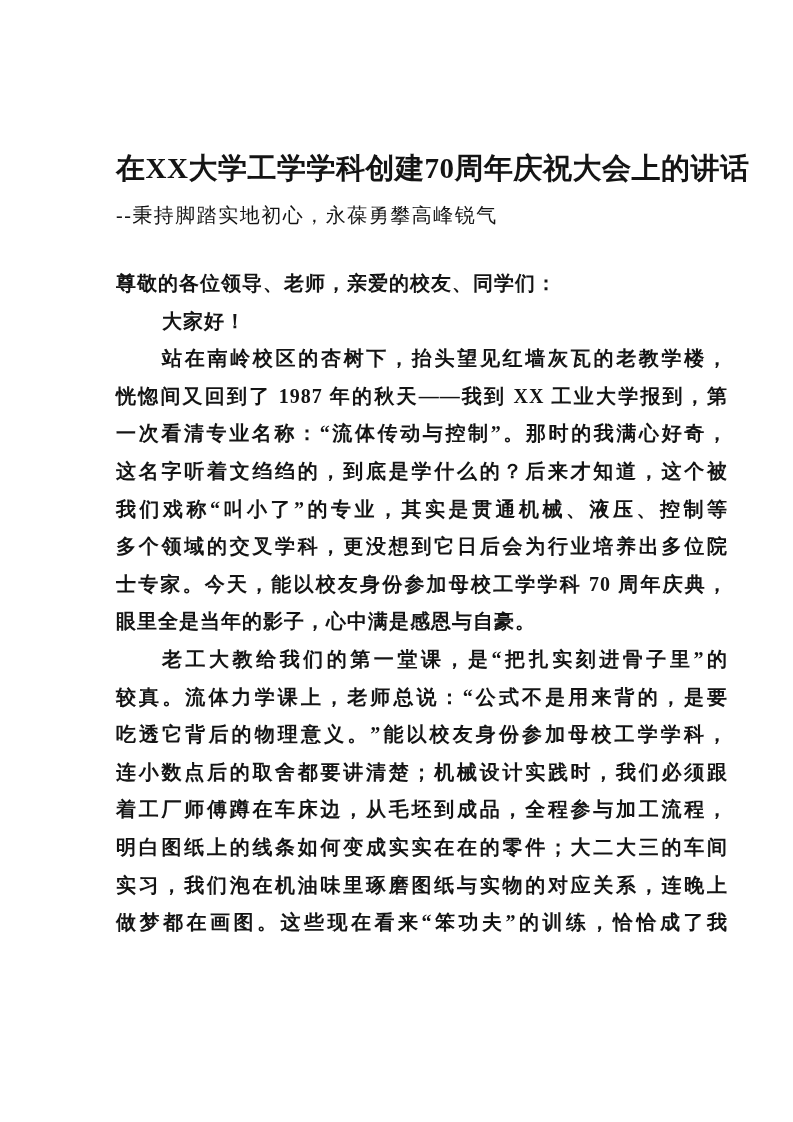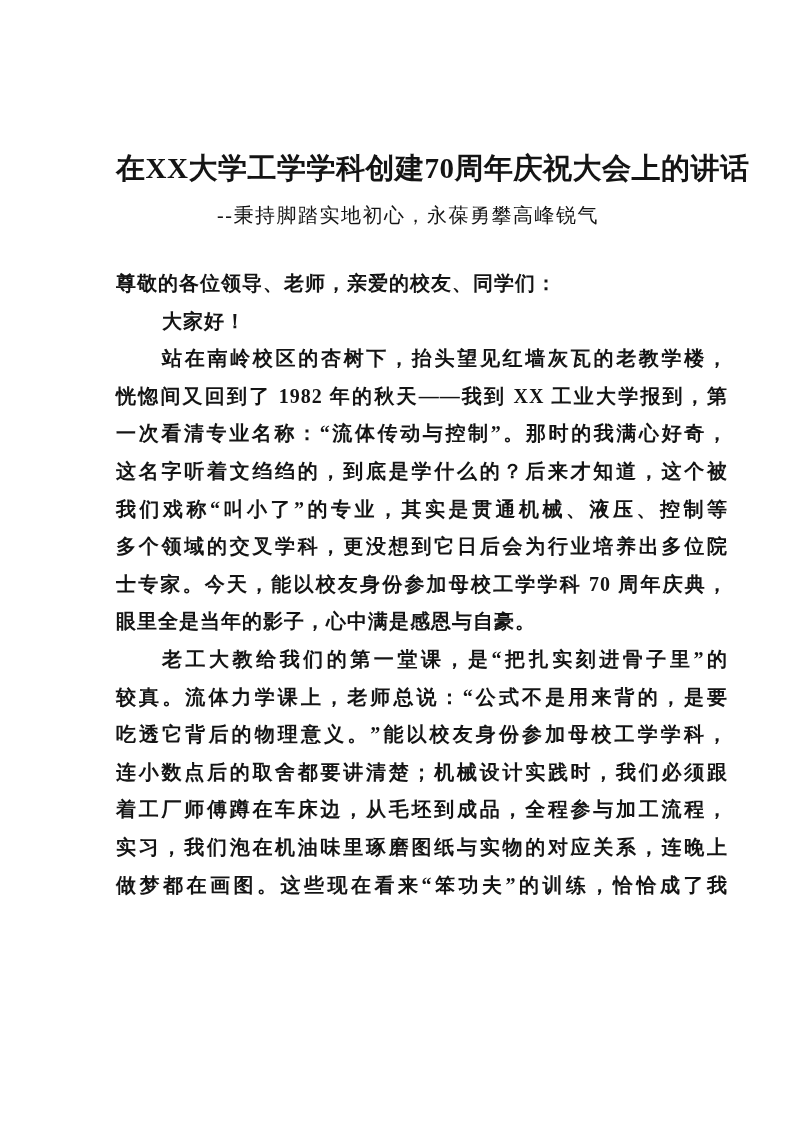--- a/index.html
+++ b/index.html
@@ -27,21 +27,21 @@
     font-weight: 700;
     line-height: 40px;
     text-align: center;
     letter-spacing: 0.5px;
     white-space: nowrap;
   }
   .doc-subtitle {
     margin-top: 12px;
     font-size: 20px;
     line-height: 30px;
-    text-align: center;
+    text-align: left;
     padding-right: 28px;
     letter-spacing: 1.5px;
   }
   .doc-body {
     margin-top: 35px;
     font-size: 20px;
     letter-spacing: 1px;
   }
   .line {
     height: 37.6px;
@@ -60,29 +60,30 @@
 <body>
 
 <div class="page" style="background: rgb(255, 255, 255); color: rgb(20, 20, 20);">
   <div class="content">
     <h1 class="doc-title">在XX大学工学学科创建70周年庆祝大会上的讲话</h1>
     <div class="doc-subtitle">--秉持脚踏实地初心，永葆勇攀高峰锐气</div>
     <div class="doc-body">
         <div class="line">尊敬的各位领导、老师，亲爱的校友、同学们：</div>
         <div class="line indent">大家好！</div>
         <div class="line indent justify">站在南岭校区的杏树下，抬头望见红墙灰瓦的老教学楼，</div>
-        <div class="line justify">恍惚间又回到了 1982 年的秋天——我到 XX 工业大学报到，第</div>
+        <div class="line justify">恍惚间又回到了 1987 年的秋天——我到 XX 工业大学报到，第</div>
         <div class="line justify">一次看清专业名称：“流体传动与控制”。那时的我满心好奇，</div>
         <div class="line justify">这名字听着文绉绉的，到底是学什么的？后来才知道，这个被</div>
         <div class="line justify">我们戏称“叫小了”的专业，其实是贯通机械、液压、控制等</div>
         <div class="line justify">多个领域的交叉学科，更没想到它日后会为行业培养出多位院</div>
         <div class="line justify">士专家。今天，能以校友身份参加母校工学学科 70 周年庆典，</div>
         <div class="line">眼里全是当年的影子，心中满是感恩与自豪。</div>
         <div class="line indent justify">老工大教给我们的第一堂课，是“把扎实刻进骨子里”的</div>
         <div class="line justify">较真。流体力学课上，老师总说：“公式不是用来背的，是要</div>
         <div class="line justify">吃透它背后的物理意义。”能以校友身份参加母校工学学科，</div>
         <div class="line justify">连小数点后的取舍都要讲清楚；机械设计实践时，我们必须跟</div>
         <div class="line justify">着工厂师傅蹲在车床边，从毛坯到成品，全程参与加工流程，</div>
+        <div class="line justify">明白图纸上的线条如何变成实实在在的零件；大二大三的车间</div>
         <div class="line justify">实习，我们泡在机油味里琢磨图纸与实物的对应关系，连晚上</div>
         <div class="line justify">做梦都在画图。这些现在看来“笨功夫”的训练，恰恰成了我</div>
       </div>
   </div>
 </div>
 
 </body></html>

